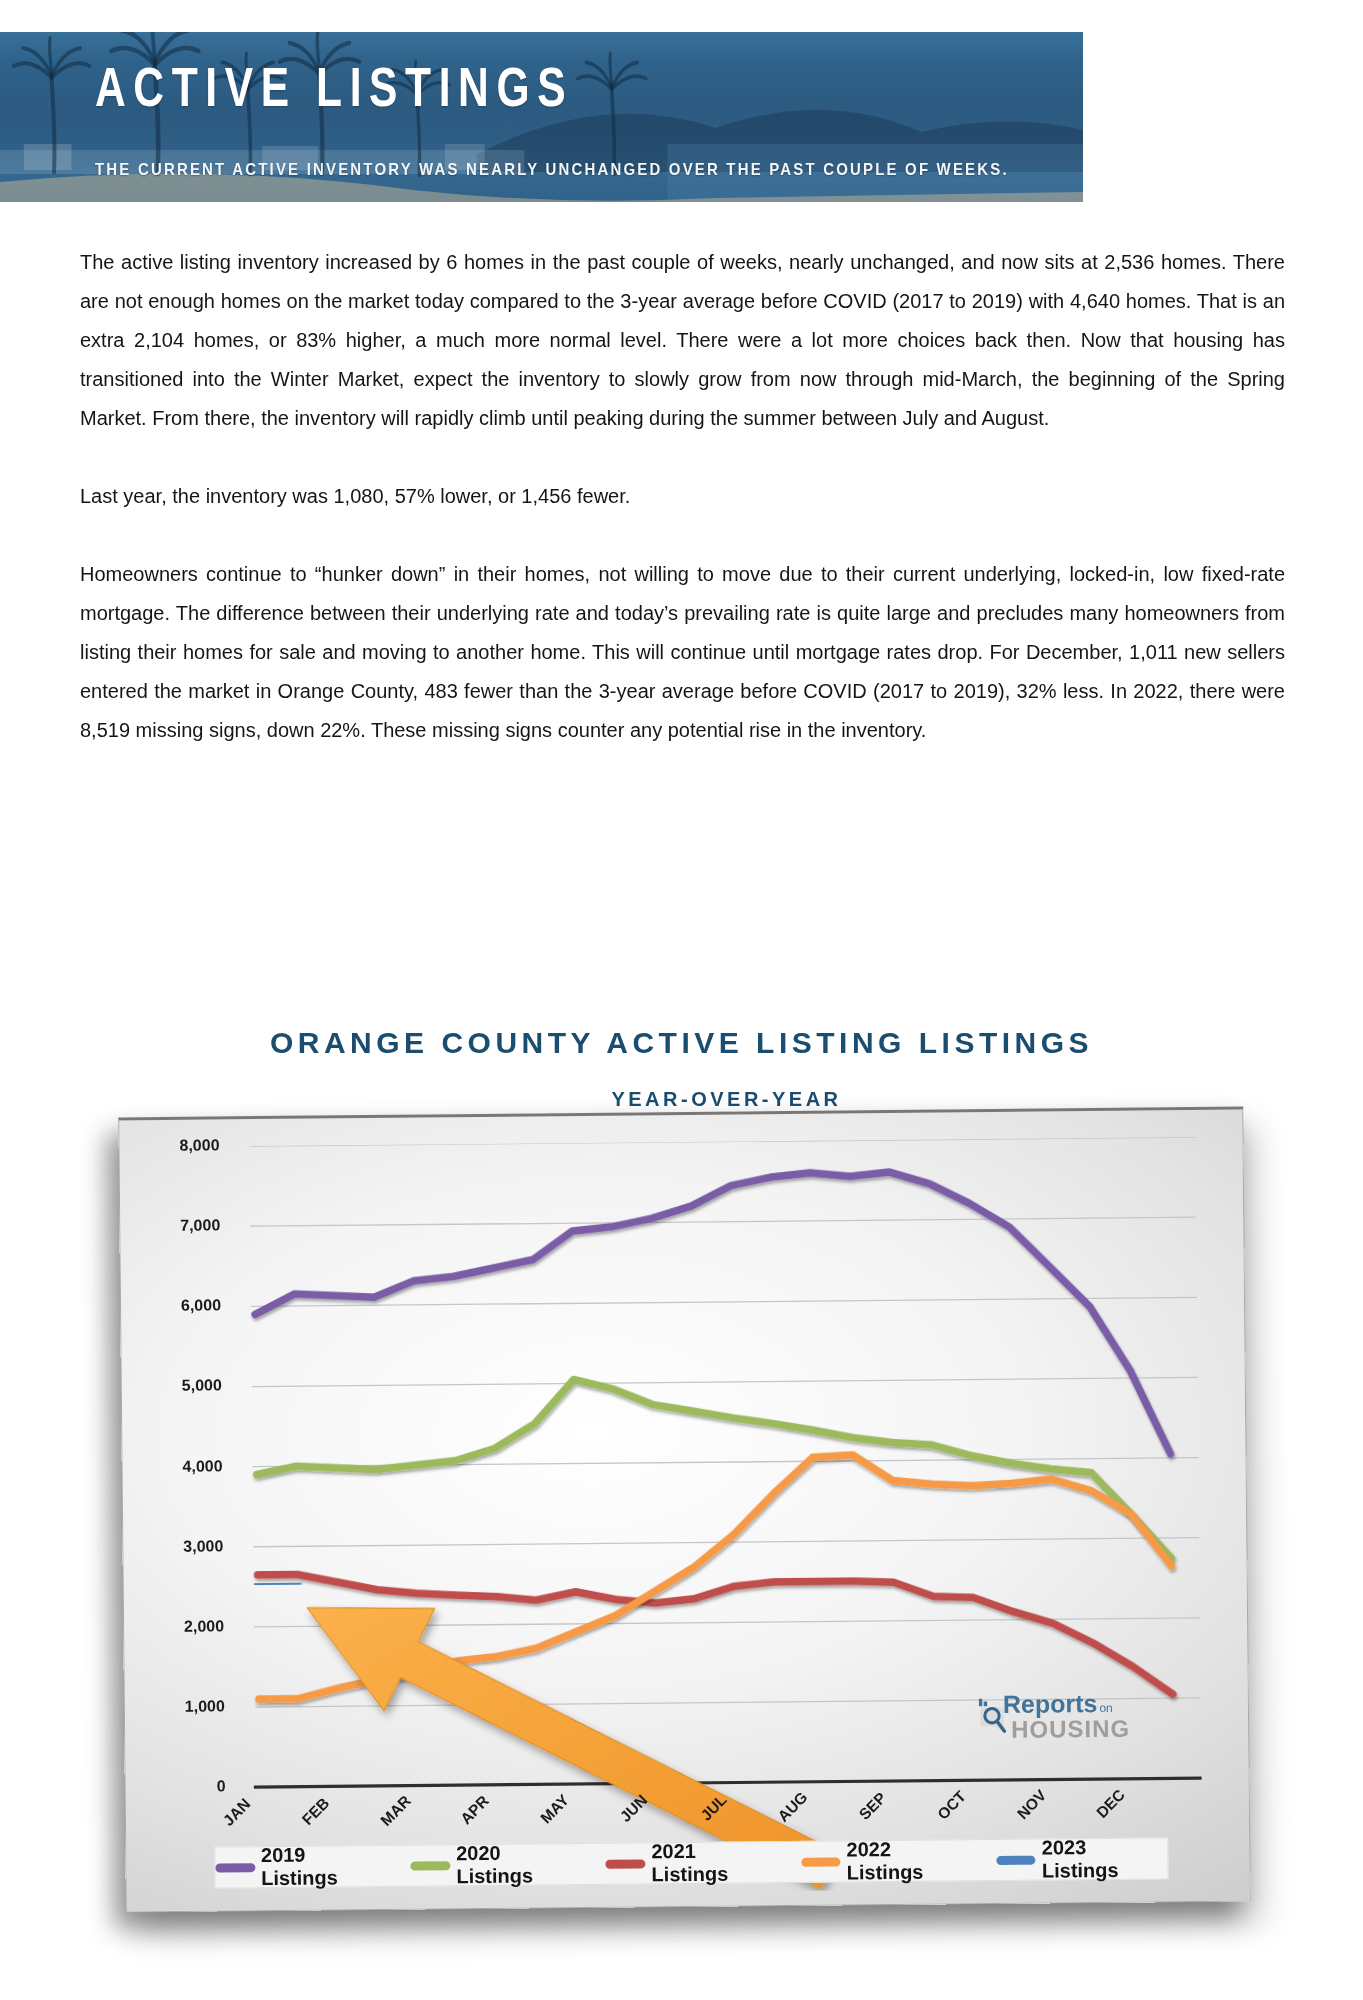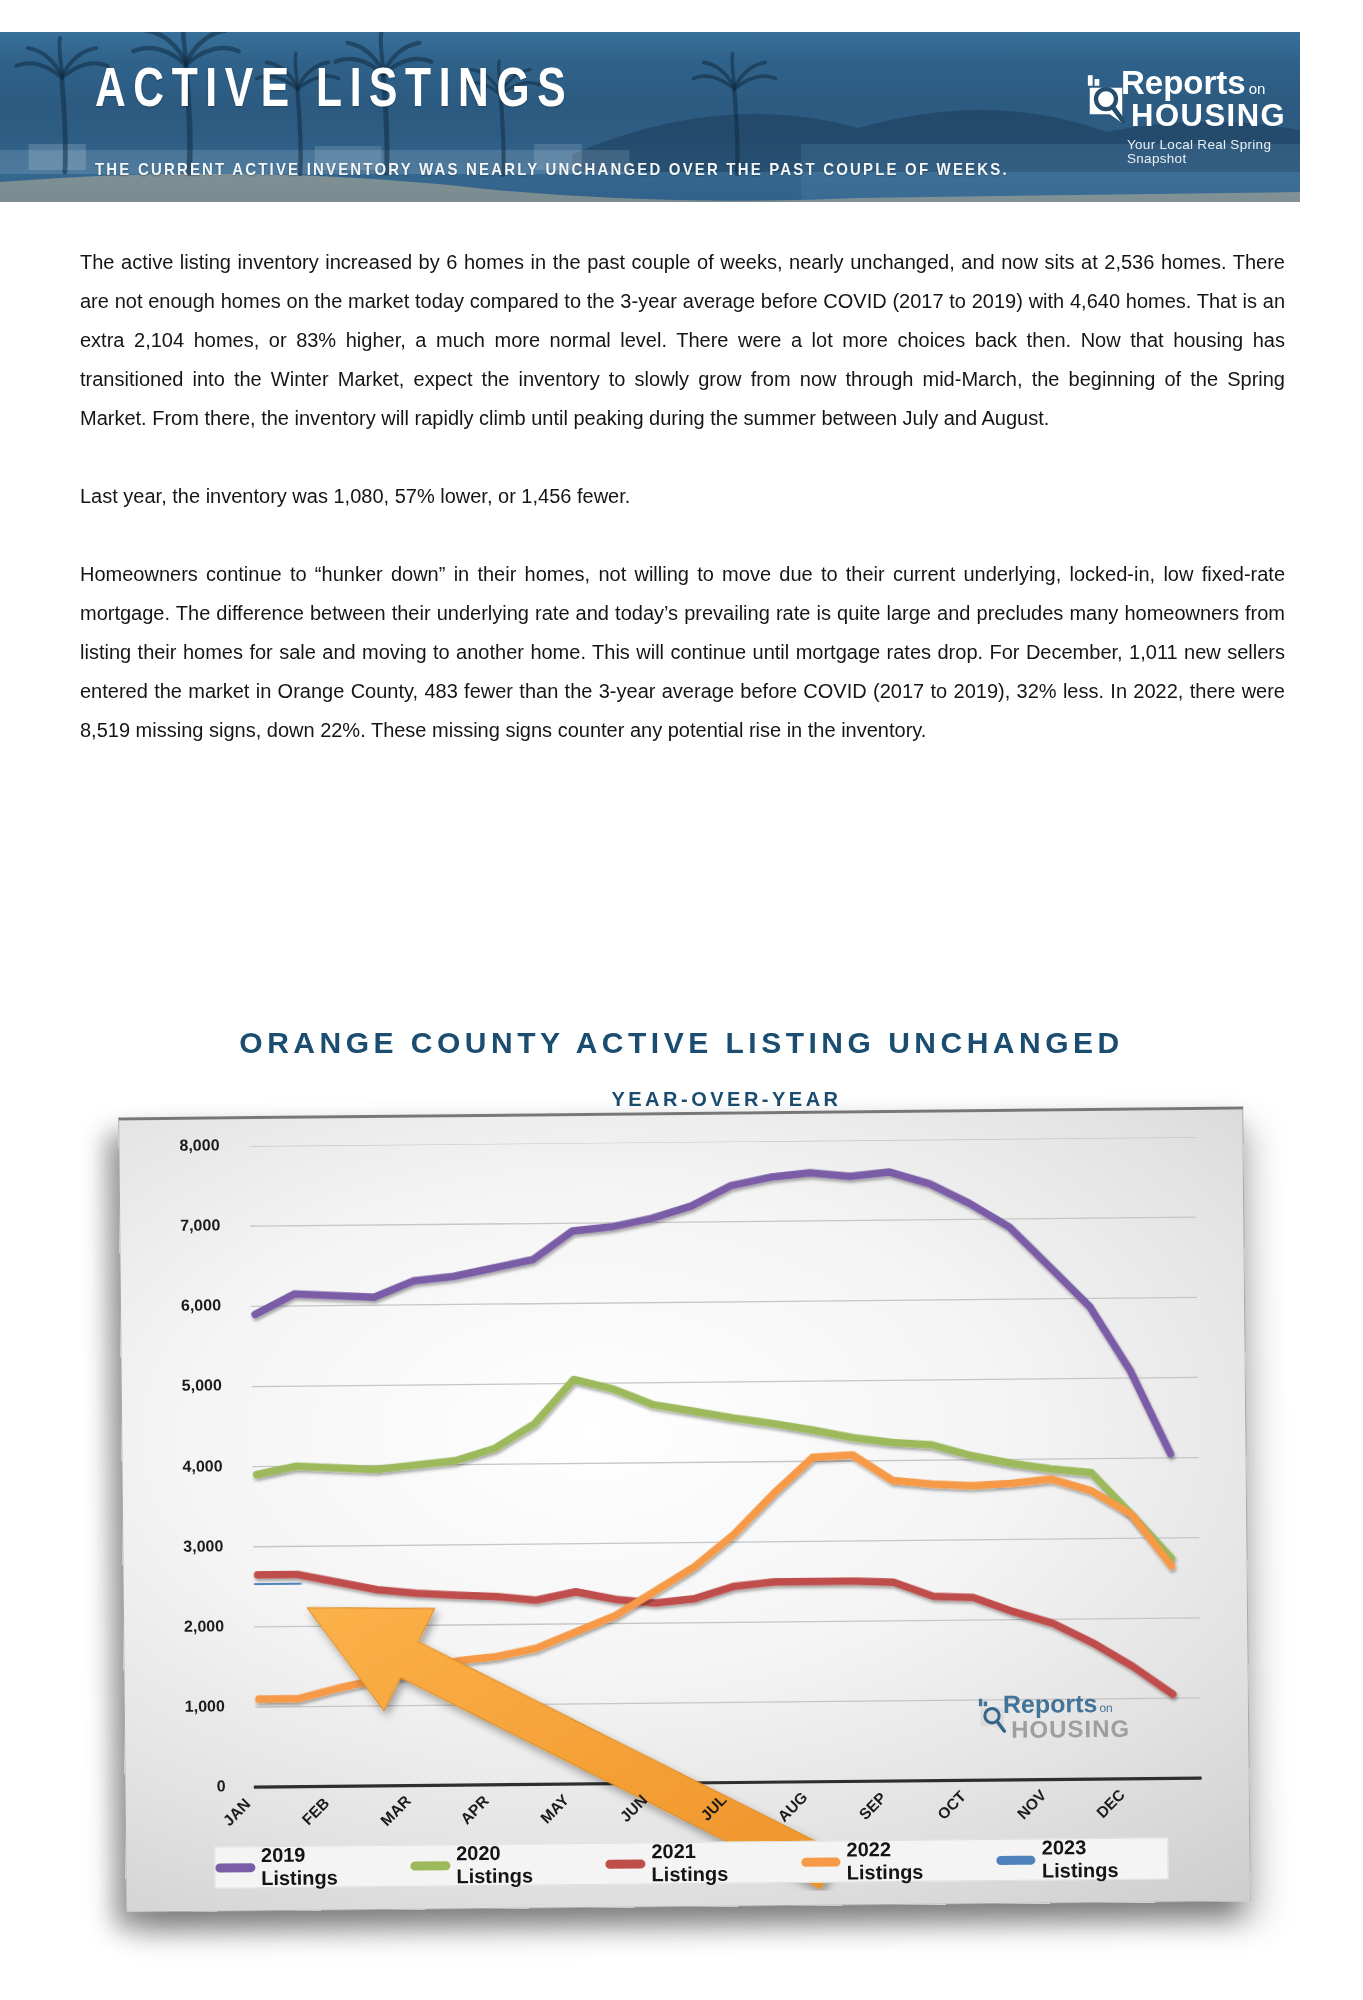--- a/index.html
+++ b/index.html
@@ -1,20 +1,20 @@
 <!DOCTYPE html>
 <html><head>
 <meta charset="utf-8">
 <style>
   html,body{margin:0;padding:0;background:#ffffff;}
   .page{position:relative;width:1363px;height:2000px;background:#ffffff;overflow:hidden;
         font-family:"Liberation Sans", sans-serif;color:#111;}
 
   
-  .banner{position:absolute;left:0;top:32px;width:1300px;height:170px;
+  .banner{position:absolute;left:0;top:32px;width:1083px;height:170px;
           background:linear-gradient(180deg,#38709a 0%,#2f628a 18%,#2c5a80 45%,#2e5d84 62%,#35688f 84%,#31618a 100%);
           overflow:hidden;}
   .banner-art{position:absolute;left:0;top:0;width:100%;height:100%;display:block;}
   .banner-title{position:absolute;left:95px;top:22px;color:#fff;font-weight:800;font-size:56px;
                 letter-spacing:10px;transform:scaleX(0.76);transform-origin:left top;white-space:nowrap;
                 text-shadow:0 1px 2px rgba(0,0,0,0.25);}
   .banner-sub{position:absolute;left:95px;top:128px;color:#f2f6f9;font-weight:700;font-size:17px;
               letter-spacing:2.5px;transform:scaleX(0.88);transform-origin:left top;white-space:nowrap;
               text-shadow:0 1px 2px rgba(0,0,0,0.3);}
 
@@ -112,21 +112,21 @@
       </div>
     </div>
   </div>
 
   <div class="content">
     <p>The active listing inventory increased by 6 homes in the past couple of weeks, nearly unchanged, and now sits at 2,536 homes. There are not enough homes on the market today compared to the 3-year average before COVID (2017 to 2019) with 4,640 homes. That is an extra 2,104 homes, or 83% higher, a much more normal level. There were a lot more choices back then. Now that housing has transitioned into the Winter Market, expect the inventory to slowly grow from now through mid-March, the beginning of the Spring Market. From there, the inventory will rapidly climb until peaking during the summer between July and August.</p>
     <p>Last year, the inventory was 1,080, 57% lower, or 1,456 fewer.</p>
     <p>Homeowners continue to “hunker down” in their homes, not willing to move due to their current underlying, locked-in, low fixed-rate mortgage. The difference between their underlying rate and today’s prevailing rate is quite large and precludes many homeowners from listing their homes for sale and moving to another home. This will continue until mortgage rates drop. For December, 1,011 new sellers entered the market in Orange County, 483 fewer than the 3-year average before COVID (2017 to 2019), 32% less. In 2022, there were 8,519 missing signs, down 22%. These missing signs counter any potential rise in the inventory.</p>
   </div>
 
-  <div class="chart-title">ORANGE COUNTY ACTIVE LISTING UNCHANGED</div>
+  <div class="chart-title">ORANGE COUNTY ACTIVE LISTING LISTINGS</div>
   <div class="chart-subtitle">YEAR-OVER-YEAR</div>
 
   <div class="chart">
     <div class="y-labels" id="y-labels">
         <div class="y-tick" style="top: 17px;">8,000</div>
         <div class="y-tick" style="top: 97.125px;">7,000</div>
         <div class="y-tick" style="top: 177.25px;">6,000</div>
         <div class="y-tick" style="top: 257.375px;">5,000</div>
         <div class="y-tick" style="top: 337.5px;">4,000</div>
         <div class="y-tick" style="top: 417.625px;">3,000</div>

